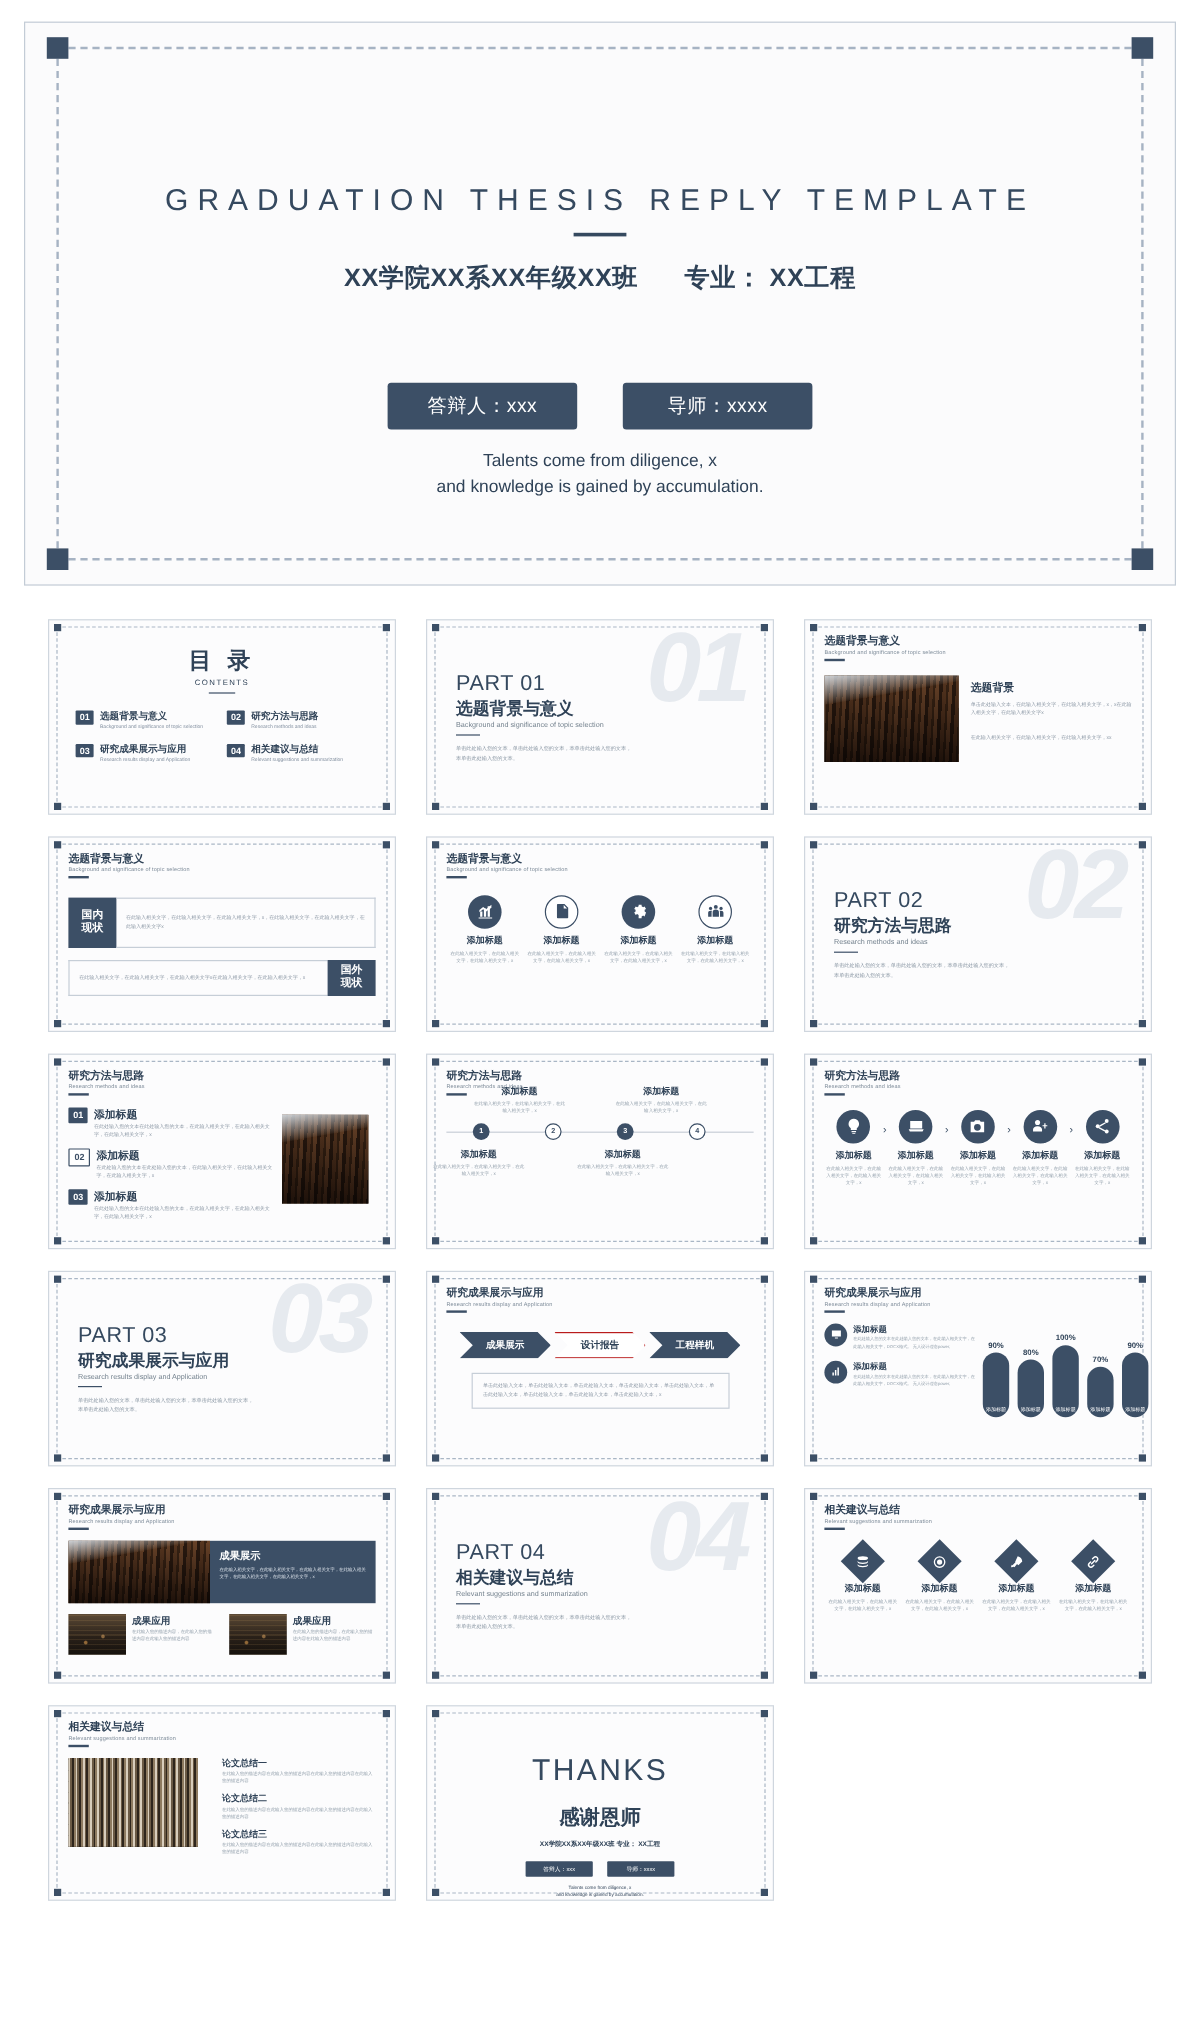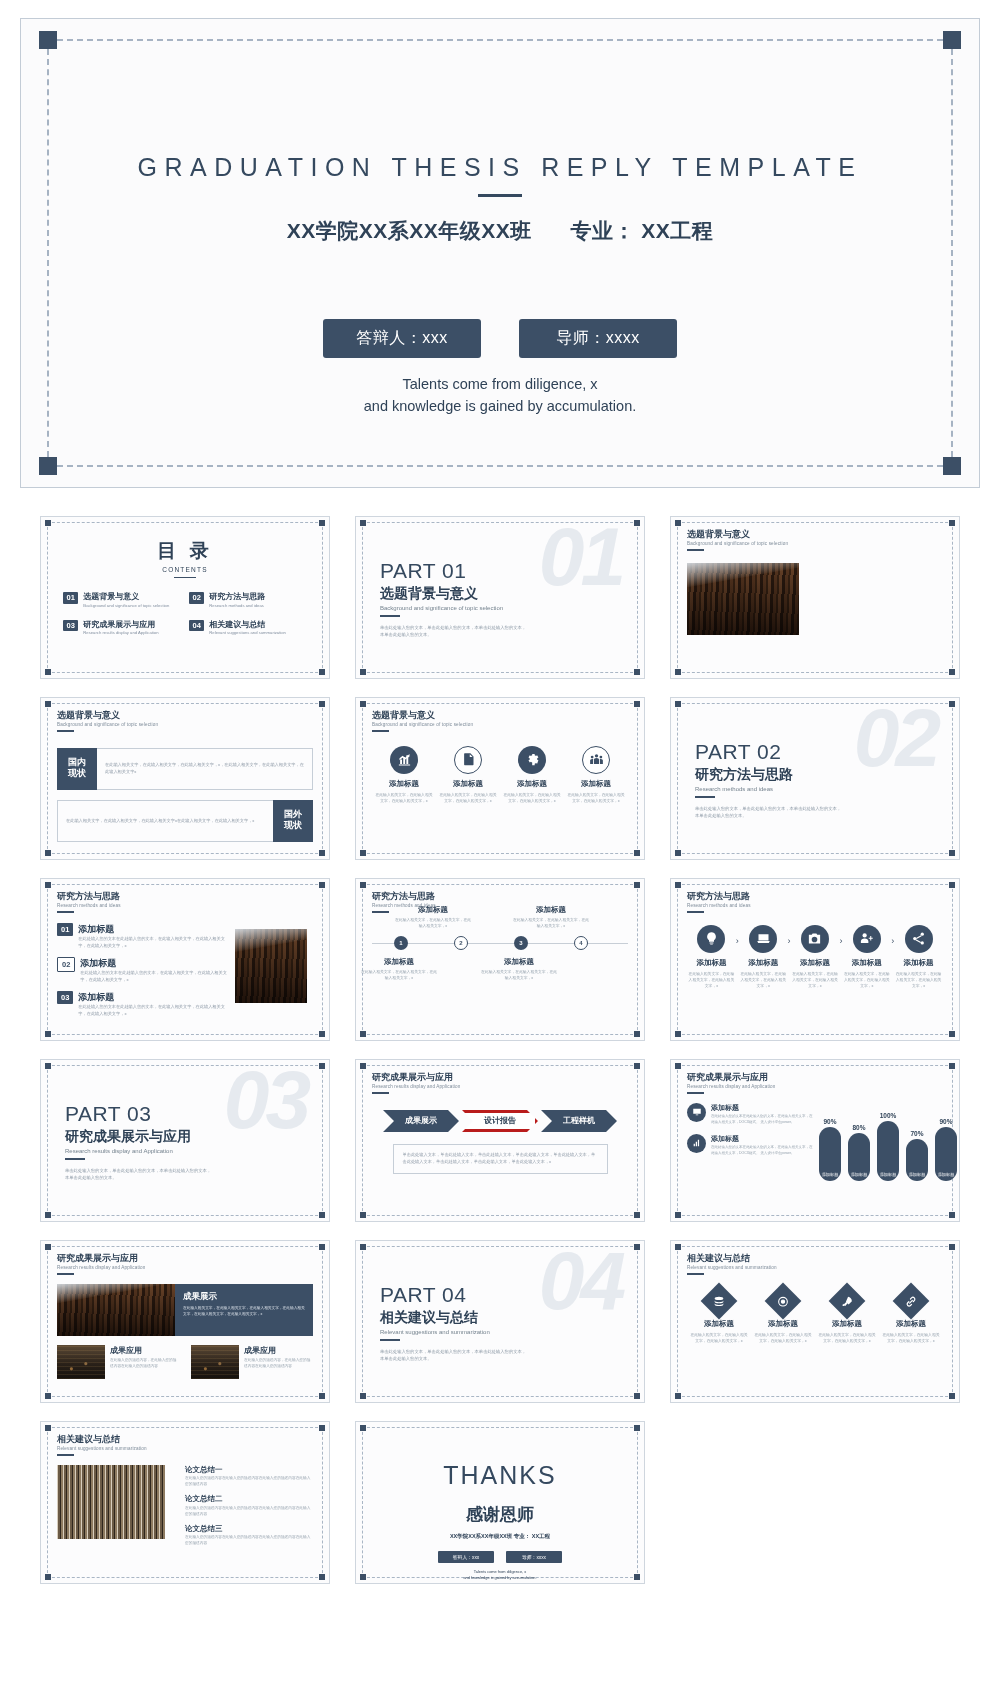--- a/index.html
+++ b/index.html
@@ -190,21 +190,21 @@
     padding: 2px 3.5px;
     border-radius: 1px;
     line-height: 1;
   }
   .toc-cn { font-size: 8px; font-weight: bold; color: var(--navy-deep); line-height: 1.15; }
   .toc-en { font-size: 4.2px; color: #8390a0; margin-top: 1px; }
 
   
   .part-wrap { padding: 30px 0 0 8px; position: relative; }
   .part-en {
-    font-size: 21px;
+    font-size: 18px;
     color: var(--navy-dark);
     letter-spacing: .5px;
     line-height: 1.05;
   }
   .part-cn {
     font-size: 14px;
     font-weight: bold;
     color: var(--navy-deep);
     margin-top: 3px;
   }
@@ -332,21 +332,21 @@
   
   .arrows { display: flex; margin-top: 16px; justify-content: center; gap: 3px; }
   .arrow {
     position: relative;
     height: 22px; width: 76px;
     display: flex; align-items: center; justify-content: center;
     font-size: 8px; font-weight: bold;
     clip-path: polygon(0 0, calc(100% - 11px) 0, 100% 50%, calc(100% - 11px) 100%, 0 100%, 11px 50%);
   }
   .arrow.fill { background: var(--navy); color: #fff; }
-  .arrow.ghost { background: #fff; color: var(--navy-deep); border: 3px solid #b91c1c; }
+  .arrow.ghost { background: #fff; color: var(--navy-deep); border: 1px solid #b91c1c; }
   .arrow-box {
     margin: 12px auto 0 auto;
     width: 215px;
     border: 1px solid #c6ced7;
     padding: 7px 9px;
   }
 
   
   .pillchart { display: flex; align-items: flex-end; gap: 7px; justify-content: center; margin-top: 6px; }
   .pillbar {
@@ -511,20 +511,25 @@
     <div class="sc tl"></div>
     <div class="sc tr"></div>
     <div class="sc bl"></div>
     <div class="sc br"></div>
     <div class="sbody">
       <div class="shead-cn">选题背景与意义</div>
       <div class="shead-en">Background and significance of topic selection</div>
       <div class="shead-rule"></div>
       <div style="display:flex;gap:10px;margin-top:12px;">
         <div class="photo photo-shadow" style="width:112px;height:72px;"></div>
+        <div style="flex:1;padding-top:4px;">
+          <div class="ttl-cn">选题背景</div>
+          <div class="tiny" style="margin-top:4px;">单击此处输入文本，在此输入相关文字，在此输入相关文字，x，x在此输入相关文字，在此输入相关文字x</div>
+          <div class="tiny" style="margin-top:14px;">在此输入相关文字，在此输入相关文字，在此输入相关文字，xx</div>
+        </div>
       </div>
     </div>
   </div>
 
   <div class="slide">
     <div class="sl-dash"></div>
     <div class="sc tl"></div>
     <div class="sc tr"></div>
     <div class="sc bl"></div>
     <div class="sc br"></div>
@@ -536,21 +541,21 @@
       <div class="status-row" style="margin-top:16px;height:42px;">
         <div class="status-tag">
           <span>国内</span>
           <span>现状</span>
         </div>
         <div class="status-box">
           <div class="tiny">在此输入相关文字，在此输入相关文字，在此输入相关文字，x，在此输入相关文字，在此输入相关文字，在此输入相关文字x</div>
         </div>
       </div>
 
-      <div class="status-row" style="margin-top:10px;height:42px;">
+      <div class="status-row" style="margin-top:10px;height:30px;">
         <div class="status-box rightless">
           <div class="tiny">在此输入相关文字，在此输入相关文字，在此输入相关文字x在此输入相关文字，在此输入相关文字，x</div>
         </div>
         <div class="status-tag">
           <span>国外</span>
           <span>现状</span>
         </div>
       </div>
     </div>
   </div>

